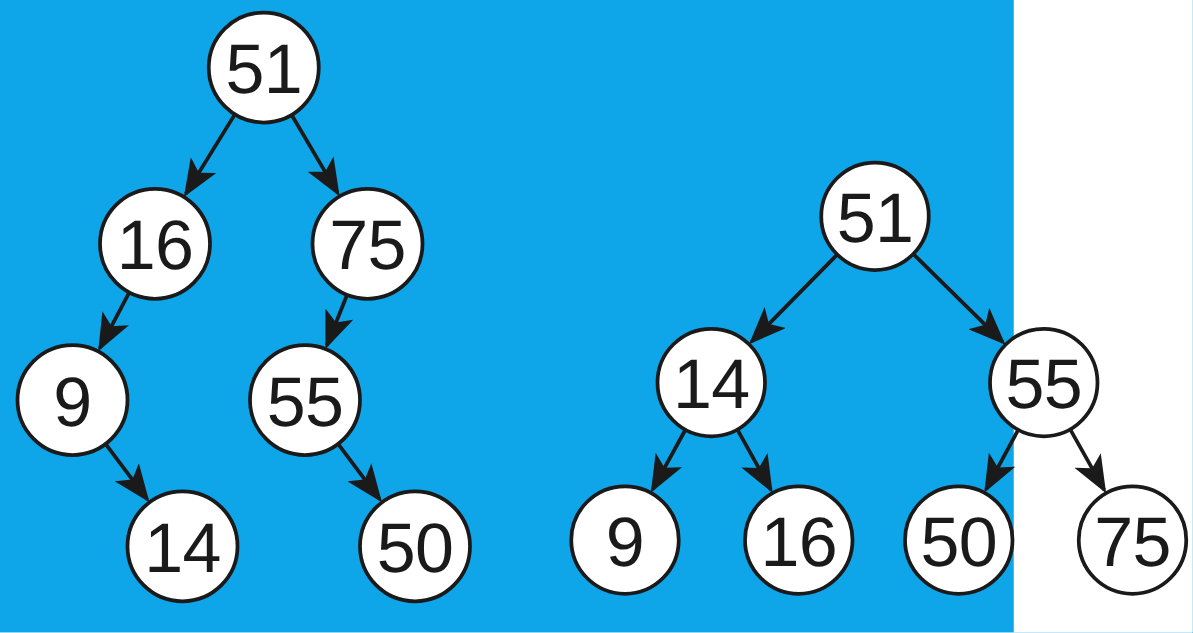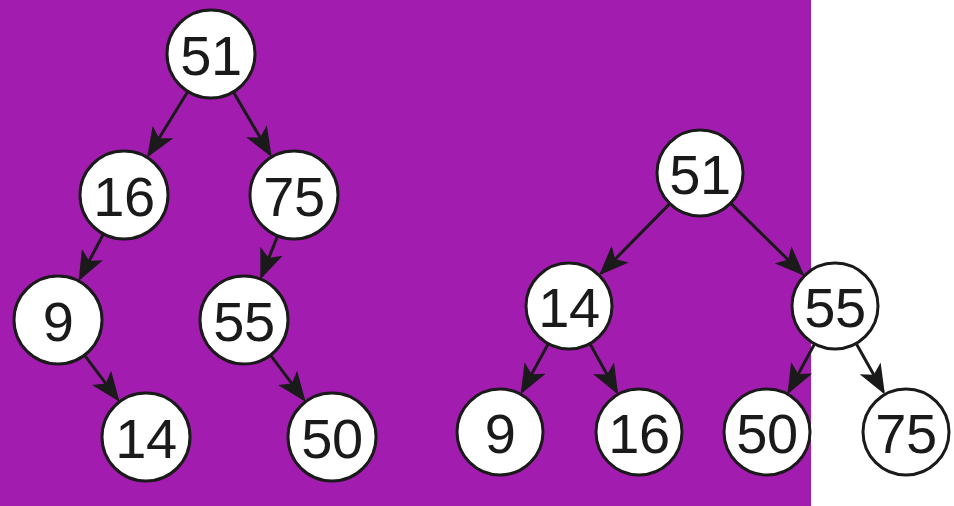--- a/index.html
+++ b/index.html
@@ -11,21 +11,21 @@
   body {
     width: 954px;
     height: 506px;
     font-family: "Liberation Sans", sans-serif;
     overflow: hidden;
   }
   #diagram-root {
     position: relative;
     width: 811px;
     height: 506px;
-    background: #a21caf;
+    background: #0ea5e9;
   }
   svg.tree-canvas {
     position: absolute;
     top: 0;
     left: 0;
     width: 954px;
     height: 506px;
     display: block;
   }
   .node-circle {

